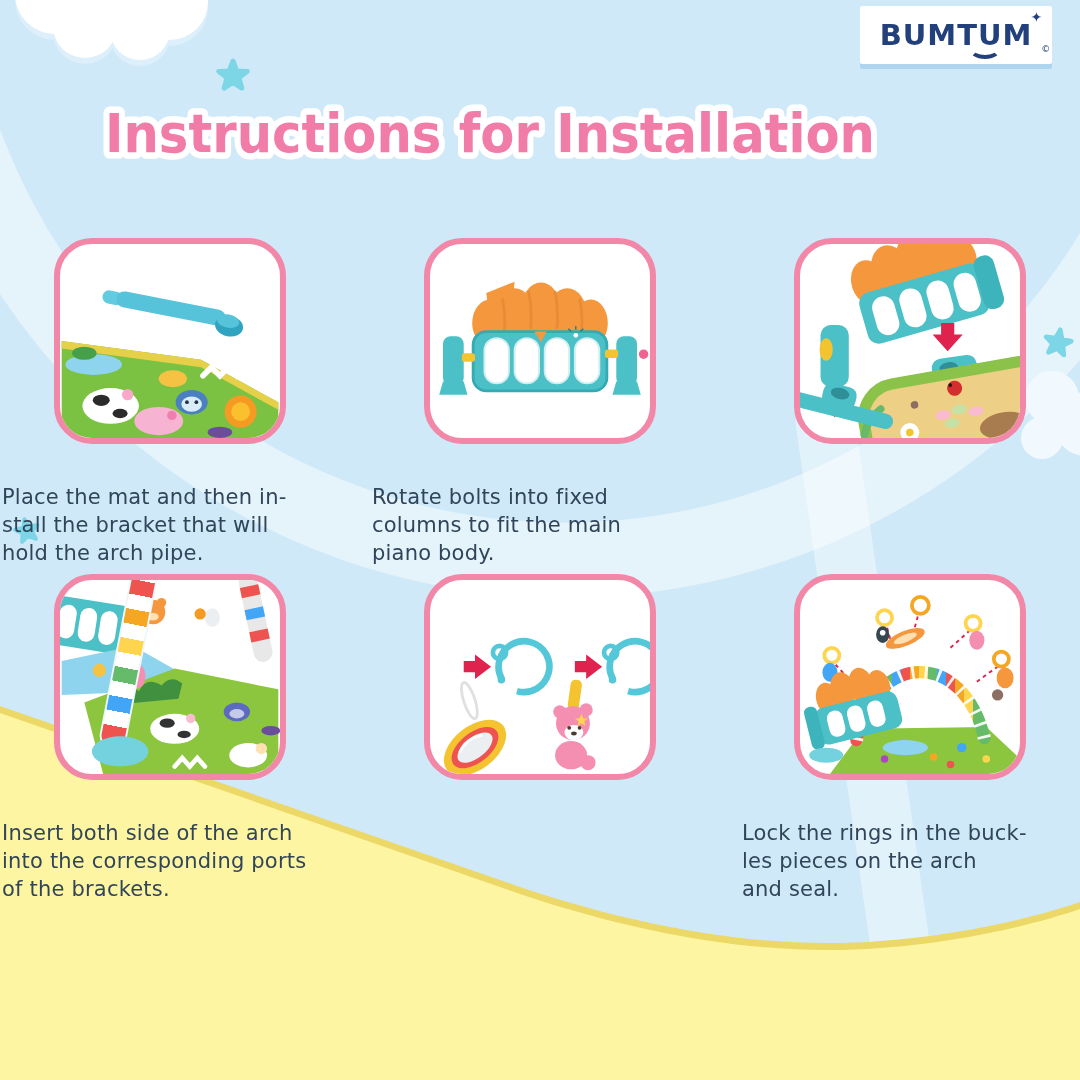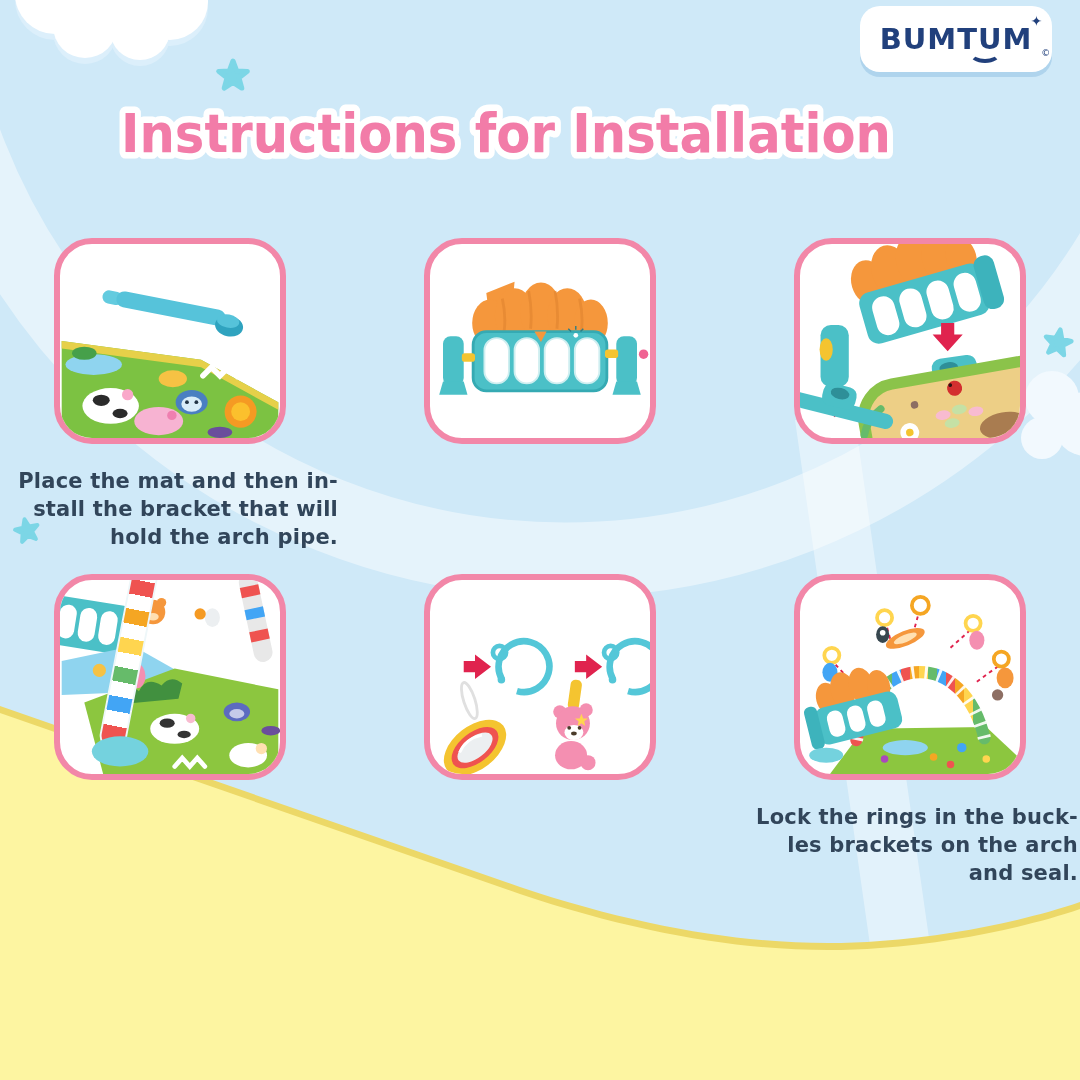--- a/index.html
+++ b/index.html
@@ -6,53 +6,53 @@
   body{
     width:1080px;height:1080px;position:relative;overflow:hidden;
     background:#cfe9f8;
     font-family:"DejaVu Sans","Liberation Sans",sans-serif;
   }
   .bg-decor{position:absolute;inset:0;z-index:0;}
   .content{position:absolute;inset:0;z-index:2;}
 
   
   .logo-box{
-    position:absolute;top:6px;right:28px;width:192px;height:66px;
-    background:#ffffff;border-radius:20px;
+    position:absolute;top:6px;right:28px;width:192px;height:58px;
+    background:#ffffff;border-radius:2px;
     box-shadow:0 5px 0 rgba(150,195,228,.55);
     display:flex;align-items:center;justify-content:center;
   }
   .logo-inner{position:relative;padding:0 6px;}
   .logo-text{
     font-weight:bold;font-size:29px;letter-spacing:1px;color:#21407c;
   }
   .logo-sparkle{position:absolute;top:-9px;right:-4px;font-size:14px;color:#21407c;}
   .logo-smile{
     position:absolute;left:58%;bottom:-7px;width:24px;height:12px;
     border:4px solid transparent;border-bottom:4px solid #21407c;border-radius:50%;
   }
   .logo-reg{position:absolute;right:-12px;bottom:-2px;font-size:9px;color:#21407c;}
 
   
-  .title-wrap{position:absolute;top:86px;left:0;width:1012px;text-align:center;}
+  .title-wrap{position:absolute;top:86px;left:0;width:1012px;}
 
   
   .row{position:absolute;left:0;width:1080px;display:flex;justify-content:center;gap:34px;}
   .row1{top:238px;}
   .row2{top:574px;}
   .step{width:336px;}
   .card{
     width:232px;height:206px;margin:0 auto;background:#ffffff;
     border:6px solid #f287a8;border-radius:38px;box-sizing:border-box;
     overflow:hidden;
   }
   .card svg{width:100%;height:100%;display:block;}
   .caption{
-    margin:24px 0 0 0;text-align:right;white-space:pre-line;
-    font-size:21px;line-height:1.33;font-weight:700;color:#31455a;
+    margin:40px 0 0 0;text-align:left;white-space:pre-line;
+    font-size:21px;line-height:1.33;font-weight:400;color:#31455a;
     letter-spacing:.2px;
   }
 </style>
 </head>
 <body>
 
 <svg class="bg-decor" viewBox="0 0 1080 1080">
 
   <circle cx="565" cy="-80" r="640" fill="none" stroke="rgba(255,255,255,0.45)" stroke-width="75"></circle>
   <polygon points="795,420 855,420 935,980 875,980" fill="rgba(255,255,255,0.4)"></polygon>
@@ -176,20 +176,23 @@
             <rect x="32" y="116" width="14" height="9" rx="3" fill="#f4c430"></rect>
           </g>
           <g>
             <rect x="196" y="98" width="22" height="52" rx="8" fill="#4bc0c7"></rect>
             <polygon points="196,146 218,146 222,160 192,160" fill="#4bc0c7"></polygon>
             <rect x="184" y="112" width="14" height="9" rx="3" fill="#f4c430"></rect>
             <circle cx="225" cy="117" r="5" fill="#f06292"></circle>
           </g>
         </svg>
       </div>
+      <p class="caption">Rotate bolts into fixed
+columns to fit the main
+piano body.</p>
     </div>
 
     <div class="step">
       <div class="card">
         <svg viewBox="0 0 230 206">
           <g transform="rotate(-16 120 60)">
             <g fill="#f5973c">
               <ellipse cx="78" cy="28" rx="18" ry="24"></ellipse>
               <ellipse cx="104" cy="22" rx="20" ry="27"></ellipse>
               <ellipse cx="132" cy="20" rx="20" ry="28"></ellipse>
@@ -317,20 +320,23 @@
             </g>
             <ellipse cx="80" cy="102" rx="9" ry="13" fill="#f48fb1"></ellipse>
             <circle cx="76" cy="88" r="5" fill="none" stroke="#f8bbd0" stroke-width="3"></circle>
           </g>
           <g transform="rotate(11 70 90)">
             <rect x="56" y="-16" width="27" height="196" rx="13" fill="url(#pole4)" stroke="#eef7f9" stroke-width="2"></rect>
           </g>
           <ellipse cx="62" cy="182" rx="30" ry="16" fill="#74d2de"></ellipse>
         </svg>
       </div>
+      <p class="caption">Insert both side of the arch
+into the corresponding ports
+of the brackets.</p>
     </div>
 
     <div class="step">
       <div class="card">
         <svg viewBox="0 0 230 206">
           <g stroke="#54c7d8" fill="none">
             <circle cx="98" cy="92" r="27" stroke-width="7" stroke-dasharray="148 22" transform="rotate(150 98 92)"></circle>
             <circle cx="72" cy="77" r="7" stroke-width="5"></circle>
             <circle cx="74" cy="106" r="4" fill="#54c7d8" stroke="none"></circle>
           </g>
@@ -448,18 +454,18 @@
               <rect x="28" y="134" width="17" height="28" rx="8"></rect>
               <rect x="50" y="134" width="17" height="28" rx="8"></rect>
               <rect x="72" y="134" width="17" height="28" rx="8"></rect>
             </g>
             <rect x="6" y="124" width="14" height="46" rx="6" fill="#3db3bc"></rect>
           </g>
           <ellipse cx="26" cy="186" rx="18" ry="8" fill="#74d2de"></ellipse>
         </svg>
       </div>
       <p class="caption">Lock the rings in the buck-
-les brackets on the arch
+les pieces on the arch
 and seal.</p>
     </div>
   </div>
 
 </div>
 
 </body></html>

